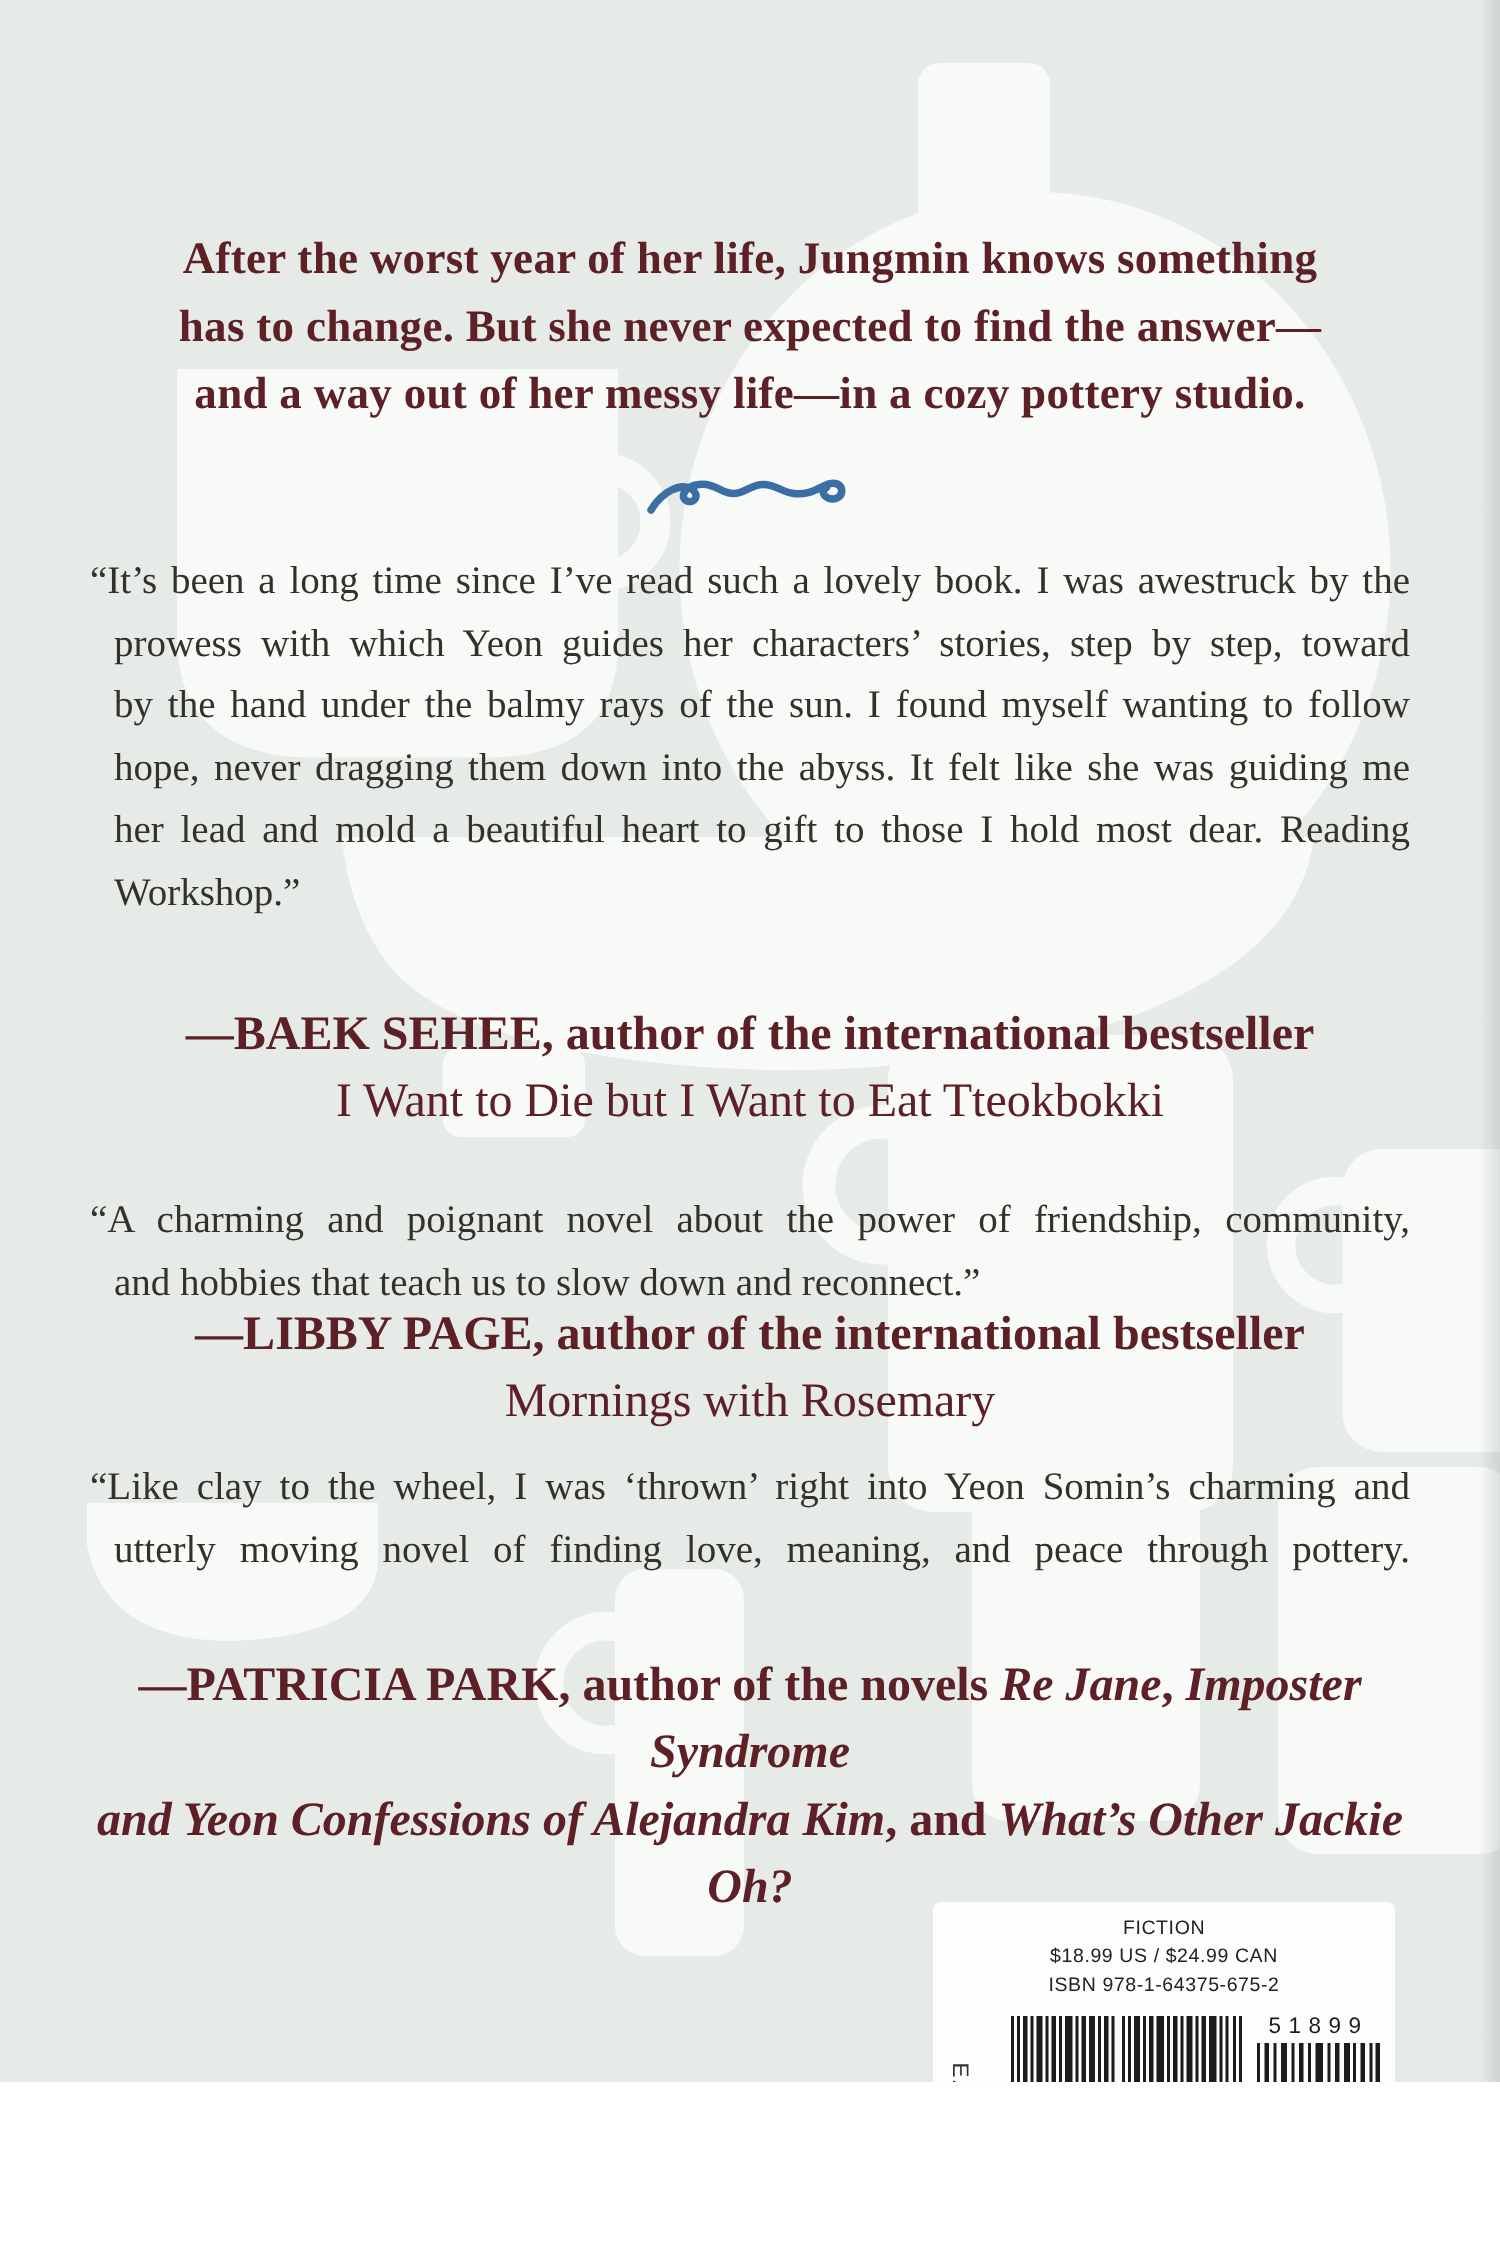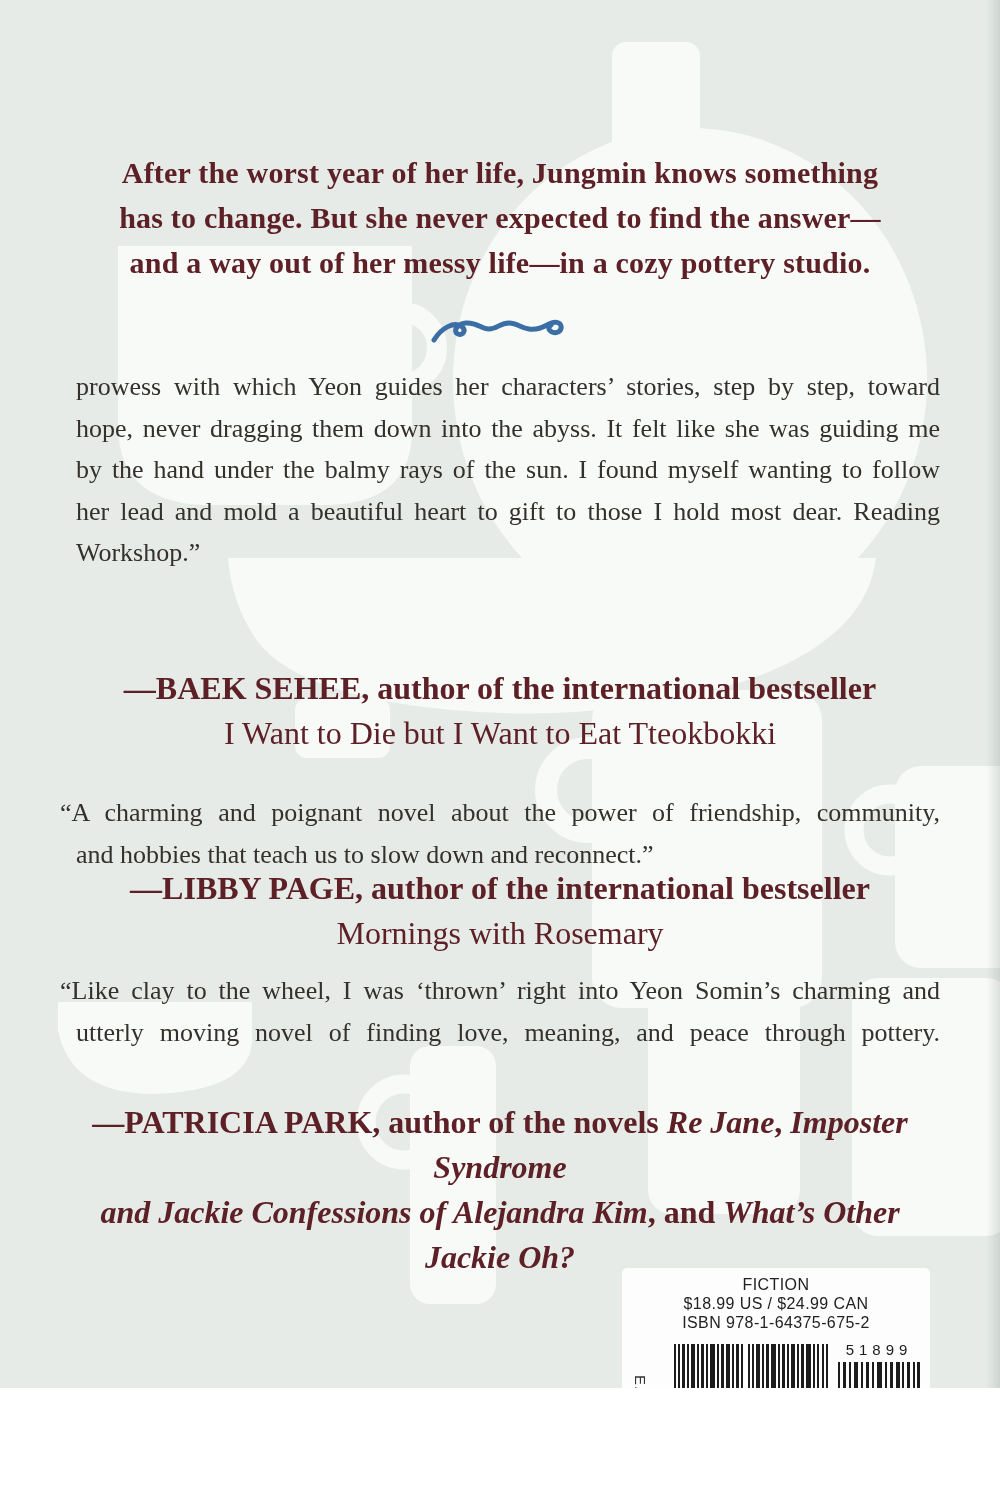--- a/index.html
+++ b/index.html
@@ -46,21 +46,21 @@
   }
   .attr .work{font-weight:normal;}
   .attr .t-it{font-style:italic;}
 
   .barcode-box{
     left:622px;top:1268px;width:308px;height:190px;
     background:#fcfdfc;border-radius:5px;
     font-family:"Liberation Sans","DejaVu Sans",sans-serif;
     color:#222;
   }
-  .bc-text{margin-top:7px;text-align:center;font-size:16px;line-height:19px;letter-spacing:.4px;}
+  .bc-text{margin-top:7px;text-align:center;font-size:13px;line-height:19px;letter-spacing:.4px;}
   .ean-vert{
     position:absolute;left:-6px;top:117px;width:48px;
     transform:rotate(90deg);
     font-size:15px;letter-spacing:2px;text-align:center;color:#333;
   }
   .bc-main{position:absolute;left:38px;top:76px;}
   .bc-sup{position:absolute;left:214px;top:74px;}
 </style>
 </head>
 <body>
@@ -112,23 +112,24 @@
     <div>After the worst year of her life, Jungmin knows something</div>
     <div>has to change. But she never expected to find the answer—</div>
     <div>and a way out of her messy life—in a cozy pottery studio.</div>
   </div>
 
   <svg class="layer flourish" viewBox="0 0 140 40" aria-hidden="true">
     <path d="M4 28 C12 15 24 10 31 14 C37 18 33 24 28 22 C23 20 26 12 36 11 C47 10 51 17 59 17 C67 17 70 11 79 11 C87 11 91 16 99 17 C108 18 113 15 119 12 C125 9 130 10 131 14 C132 19 127 22 122 20 C118 18 118 15 121 13" fill="none" stroke="#3c6ea6" stroke-width="5" stroke-linecap="round"></path>
   </svg>
 
   <div class="layer quote" style="top:366px;">
+    <div class="jline first">“It’s been a long time since I’ve read such a lovely book. I was awestruck by the</div>
     <div class="jline">prowess with which Yeon guides her characters’ stories, step by step, toward</div>
+    <div class="jline">by the hand under the balmy rays of the sun. I found myself wanting to follow</div>
     <div class="jline">hope, never dragging them down into the abyss. It felt like she was guiding me</div>
-    <div class="jline">by the hand under the balmy rays of the sun. I found myself wanting to follow</div>
     <div class="jline">her lead and mold a beautiful heart to gift to those I hold most dear. Reading</div>
     <div class="jlast">Workshop.”</div>
   </div>
 
   <div class="layer attr" style="top:666px;">
     <div><span>—BAEK SEHEE</span><span>, author of the international bestseller</span></div>
     <div class="work">I Want to Die but I Want to Eat Tteokbokki</div>
   </div>
 
   <div class="layer quote" style="top:792px;">
@@ -141,21 +142,21 @@
     <div class="work">Mornings with Rosemary</div>
   </div>
 
   <div class="layer quote" style="top:970px;">
     <div class="jline first">“Like clay to the wheel, I was ‘thrown’ right into Yeon Somin’s charming and</div>
     <div class="jline">utterly moving novel of finding love, meaning, and peace through pottery.</div>
   </div>
 
   <div class="layer attr" style="top:1100px;">
     <div><span>—PATRICIA PARK</span><span>, author of the novels </span><span class="t-it">Re Jane</span><span>, </span><span class="t-it">Imposter Syndrome</span></div>
-    <div><span class="t-it">and Jackie Confessions of Alejandra Kim</span><span>, and </span><span class="t-it">What’s Other Jackie Oh?</span></div>
+    <div><span class="t-it">and Yeon Confessions of Alejandra Kim</span><span>, and </span><span class="t-it">What’s Other Jackie Oh?</span></div>
   </div>
 
   <div class="layer barcode-box">
     <div class="bc-text">
       <div>FICTION</div>
       <div>$18.99 US / $24.99 CAN</div>
       <div>ISBN 978-1-64375-675-2</div>
     </div>
 
     <div class="ean-vert">EAN</div>

